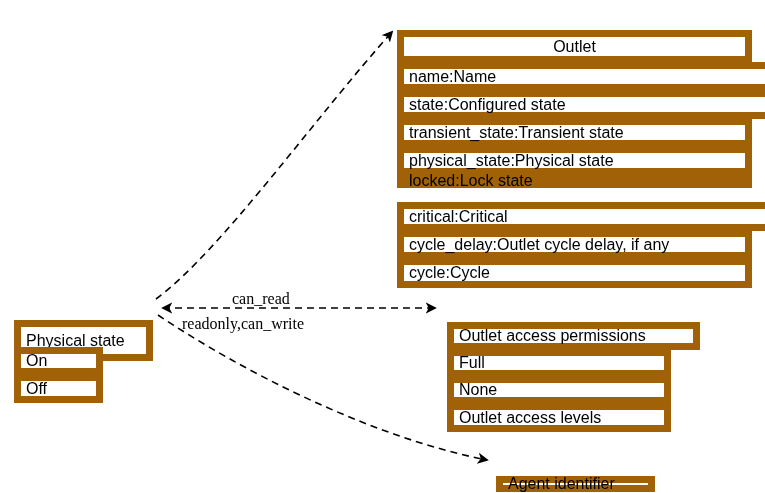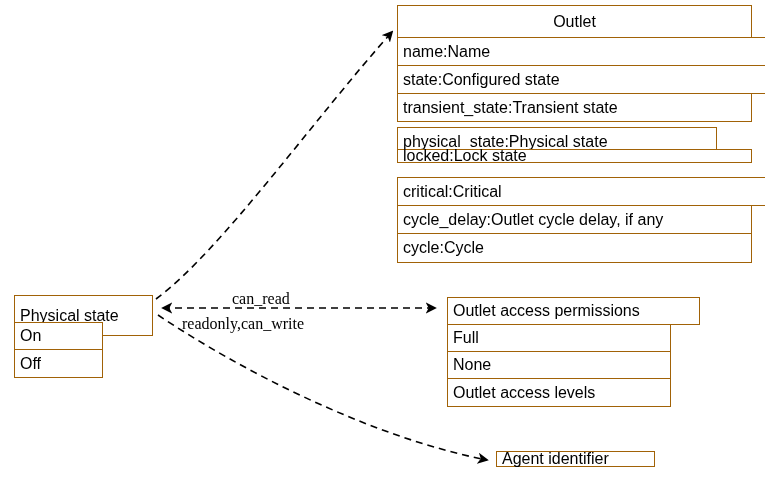--- a/index.html
+++ b/index.html
@@ -23,29 +23,30 @@
     height: 493px;
     pointer-events: none;
   }
   .node {
     position: absolute;
     box-sizing: border-box;
   }
   .node-row {
     position: absolute;
     box-sizing: border-box;
-    border: 1px solid #a16207;
+    border: 7px solid #a16207;
     background: #ffffff;
     font-family: "Liberation Sans", sans-serif;
     font-size: 16px;
     color: #000000;
     line-height: 1;
     display: flex;
     align-items: center;
     white-space: nowrap;
+    margin-top: 25px;
   }
   .row-title {
     justify-content: center;
   }
   .row-attr {
     justify-content: flex-start;
     padding-left: 5px;
   }
   .edge-label {
     position: absolute;
@@ -80,21 +81,21 @@
 
   <div class="node">
     <div class="node-row row-title" style="left:397px; top:5px; width:355px; height:33px;">Outlet</div>
 
     <div class="node-row row-attr" style="left:397px; top:37px; width:424px; height:29px;">name:Name</div>
 
     <div class="node-row row-attr" style="left:397px; top:65px; width:405px; height:29px;">state:Configured state</div>
 
     <div class="node-row row-attr" style="left:397px; top:93px; width:355px; height:29px;">transient_state:Transient state</div>
 
-    <div class="node-row row-attr" style="left:397px; top:127px; width:320px; height:29px;">physical_state:Physical state</div>
+    <div class="node-row row-attr" style="left:397px; top:121px; width:355px; height:29px;">physical_state:Physical state</div>
 
     <div class="node-row row-attr" style="left:397px; top:149px; width:355px; height:14px;">locked:Lock state</div>
 
     <div class="node-row row-attr" style="left:397px; top:177px; width:421px; height:29px;">critical:Critical</div>
 
     <div class="node-row row-attr" style="left:397px; top:205px; width:355px; height:29px;">cycle_delay:Outlet cycle delay, if any</div>
 
     <div class="node-row row-attr" style="left:397px; top:233px; width:355px; height:30px;">cycle:Cycle</div>
   </div>
 

